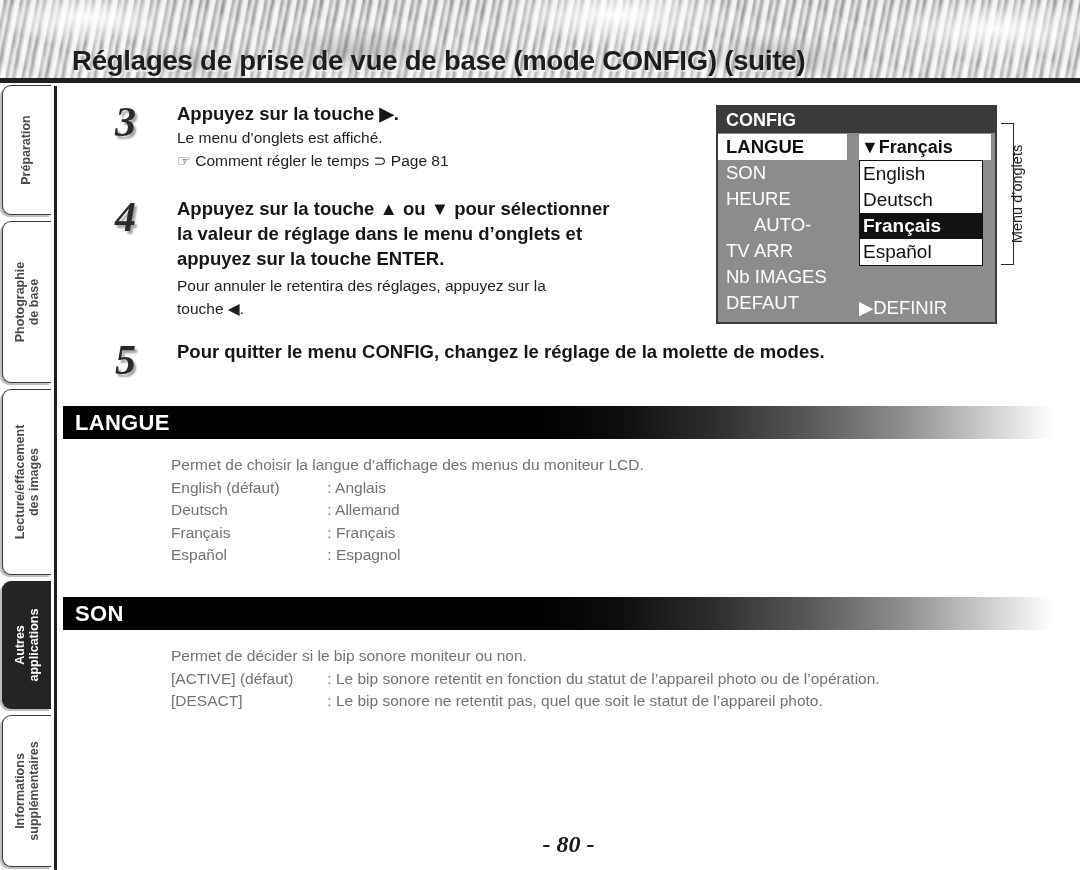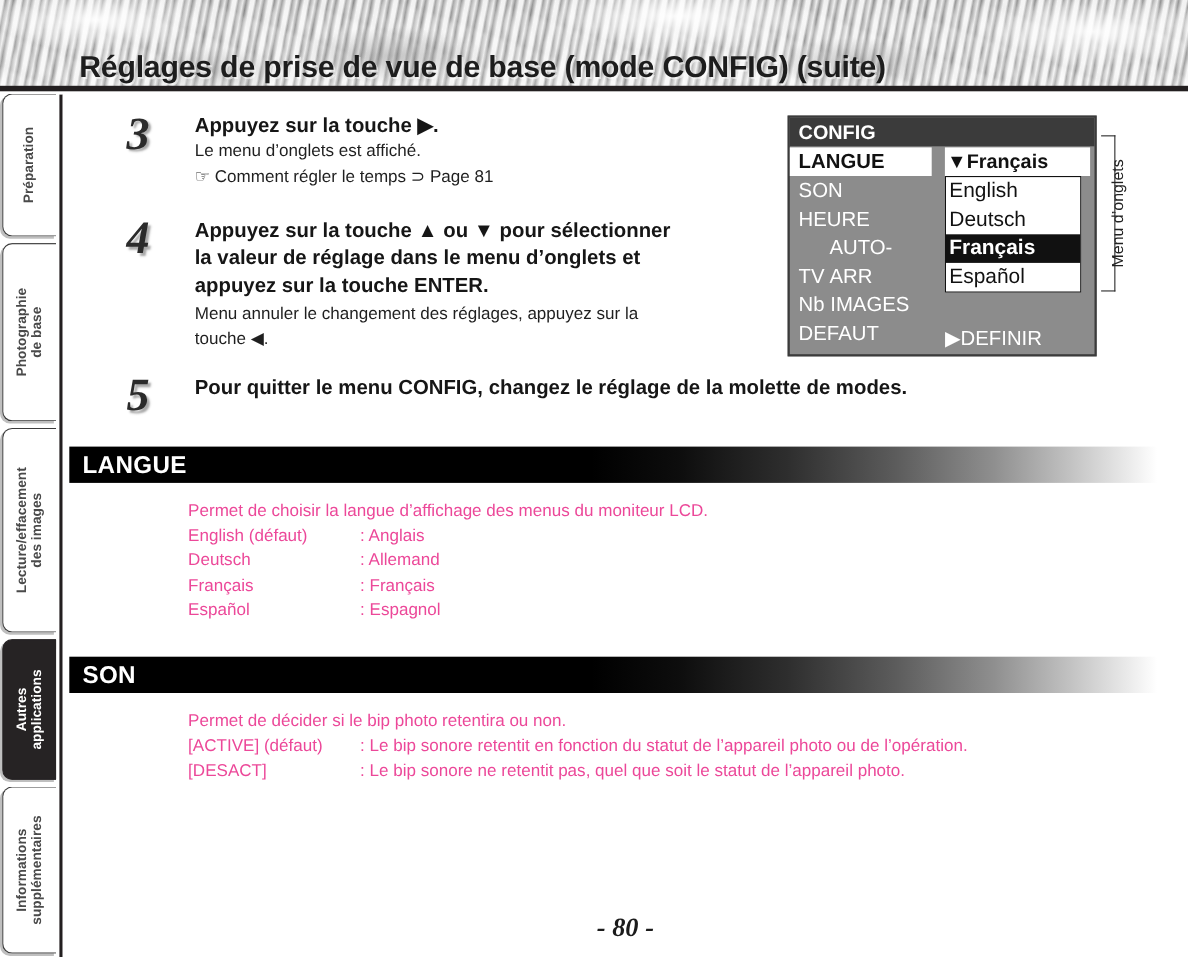--- a/index.html
+++ b/index.html
@@ -258,21 +258,21 @@
     font-size: 22px;
     font-weight: bold;
     letter-spacing: 0.3px;
   }
 
   
   .desc {
     position: absolute;
     font-size: 15.5px;
     line-height: 22.5px;
-    color: #ec4899;
+    color: #737373;
   }
   .desc .row { white-space: nowrap; }
   .desc .k { display: inline-block; }
   .desc .v { display: inline-block; }
 
   
   #page-number {
     position: absolute;
     left: 0; top: 745px;
     width: 1023px;
@@ -320,21 +320,21 @@
       <div class="step-sub">☞ Comment régler le temps ⊃ Page 81</div>
     </div>
   </div>
 
   <div class="step" style="left:58px; top:110px; width:640px;">
     <div class="step-num">4</div>
     <div class="step-body" style="width:580px;">
       <div class="step-head">Appuyez sur la touche ▲ ou ▼ pour sélectionner</div>
       <div class="step-head">la valeur de réglage dans le menu d’onglets et</div>
       <div class="step-head">appuyez sur la touche ENTER.</div>
-      <div class="step-sub" style="margin-top:4px;">Menu annuler le changement des réglages, appuyez sur la</div>
+      <div class="step-sub" style="margin-top:4px;">Pour annuler le retentira des réglages, appuyez sur la</div>
       <div class="step-sub">touche ◀.</div>
     </div>
   </div>
 
   <div class="step" style="left:58px; top:253px; width:900px;">
     <div class="step-num">5</div>
     <div class="step-body" style="width:840px;">
       <div class="step-head">Pour quitter le menu CONFIG, changez le réglage de la molette de modes.</div>
     </div>
   </div>
@@ -387,21 +387,21 @@
     <div class="row">
       <span class="k" style="width:152px;">Español</span>
       <span class="v">: Espagnol</span>
     </div>
   </div>
 
   <div class="sect-bar" style="top:511px;">
     <div class="sect-bar-text">SON</div>
   </div>
   <div class="desc" style="left:114px; top:559px; width:900px;">
-    <div class="row">Permet de décider si le bip photo retentira ou non.</div>
+    <div class="row">Permet de décider si le bip sonore moniteur ou non.</div>
     <div class="row">
       <span class="k" style="width:152px;">[ACTIVE] (défaut)</span>
       <span class="v">: Le bip sonore retentit en fonction du statut de l’appareil photo ou de l’opération.</span>
     </div>
     <div class="row">
       <span class="k" style="width:152px;">[DESACT]</span>
       <span class="v">: Le bip sonore ne retentit pas, quel que soit le statut de l’appareil photo.</span>
     </div>
   </div>
 

